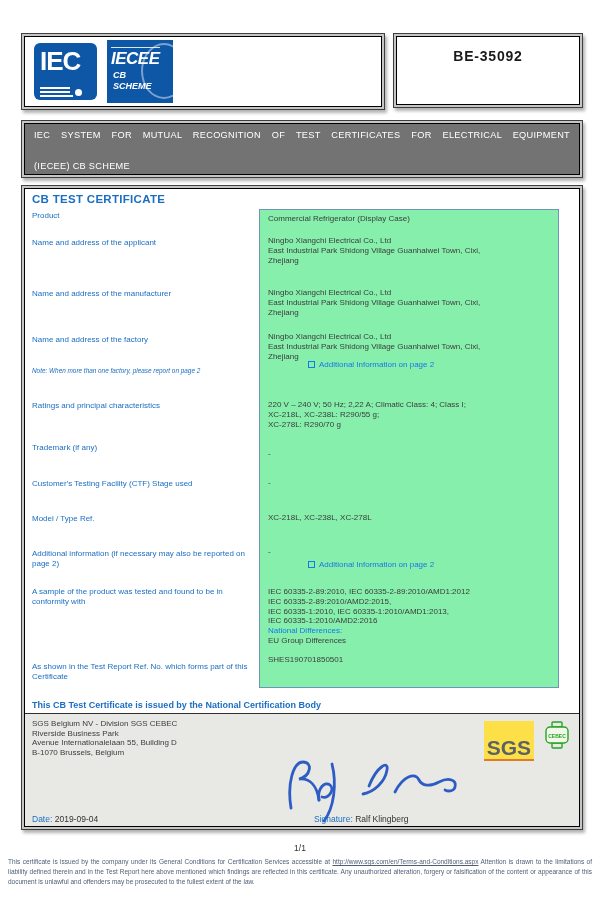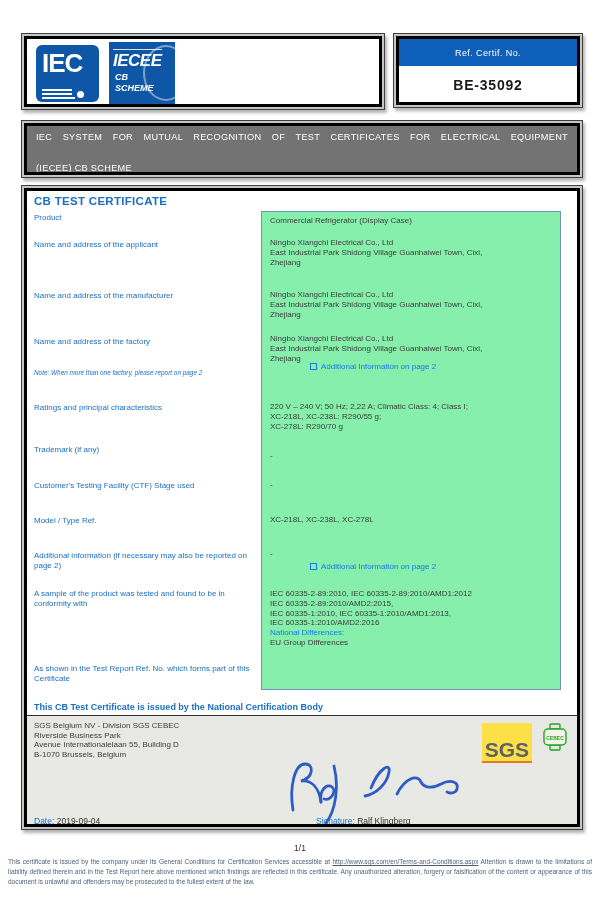--- a/index.html
+++ b/index.html
@@ -9,21 +9,21 @@
     color: #3c3c3c;
   }
   #page { position: relative; width: 600px; height: 900px; overflow: hidden; }
 
   
   .frame {
     position: absolute; border: 1px solid #3f3f3f; background: #c6c6c6;
     padding: 2px; box-shadow: 2px 3px 3px rgba(0,0,0,.3);
   }
   .frame > .inner {
-    position: relative; border: 3px solid #000000; background: #ffffff;
+    position: relative; border: 1px solid #000000; background: #ffffff;
     width: 100%; height: 100%; overflow: hidden;
   }
 
   
   #logo-box { left: 21px; top: 33px; width: 364px; height: 77px; }
   .iec-logo {
     position: absolute; left: 9px; top: 6px; width: 63px; height: 57px;
     background: #0e56a6; border-radius: 6px; color: #fff;
   }
   .iec-text { position: absolute; left: 6px; top: 3px; font-size: 26px; font-weight: bold; letter-spacing: -1px; }
@@ -114,21 +114,20 @@
         <div class="iecee-circle"></div>
         <div class="iecee-title">IECEE</div>
         <div class="iecee-sub1">CB</div>
         <div class="iecee-sub2">SCHEME</div>
       </div>
     </div>
   </div>
 
   <div class="frame" id="ref-box">
     <div class="inner">
-      <div class="ref-head">Ref. Certif. No.</div>
       <div class="ref-body">BE-35092</div>
     </div>
   </div>
 
   <div class="frame" id="banner-box">
     <div class="inner">
       <div class="banner-line1">IEC SYSTEM FOR MUTUAL RECOGNITION OF TEST CERTIFICATES FOR ELECTRICAL EQUIPMENT</div>
       <div class="banner-line2">(IECEE) CB SCHEME</div>
     </div>
   </div>
@@ -187,20 +186,21 @@
           <span>Additional Information on page 2</span>
         </div>
         <div class="vitem" style="top:377px">
           <div>IEC 60335-2-89:2010, IEC 60335-2-89:2010/AMD1:2012</div>
           <div>IEC 60335-2-89:2010/AMD2:2015,</div>
           <div>IEC 60335-1:2010, IEC 60335-1:2010/AMD1:2013,</div>
           <div>IEC 60335-1:2010/AMD2:2016</div>
           <div class="nd-label">National Differences:</div>
           <div>EU Group Differences</div>
         </div>
+        <div class="vitem" style="top:445px">SHES190701850501</div>
       </div>
 
       <div class="issuer">This CB Test Certificate is issued by the National Certification Body</div>
       <div class="divider"></div>
 
       <div class="lower">
         <div class="ncb">
           <div>SGS Belgium NV - Division SGS CEBEC</div>
           <div>Riverside Business Park</div>
           <div>Avenue Internationalelaan 55, Building D</div>

